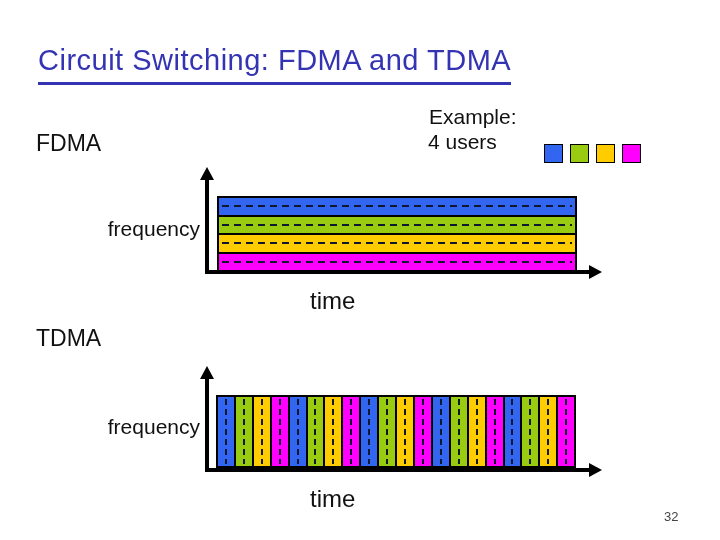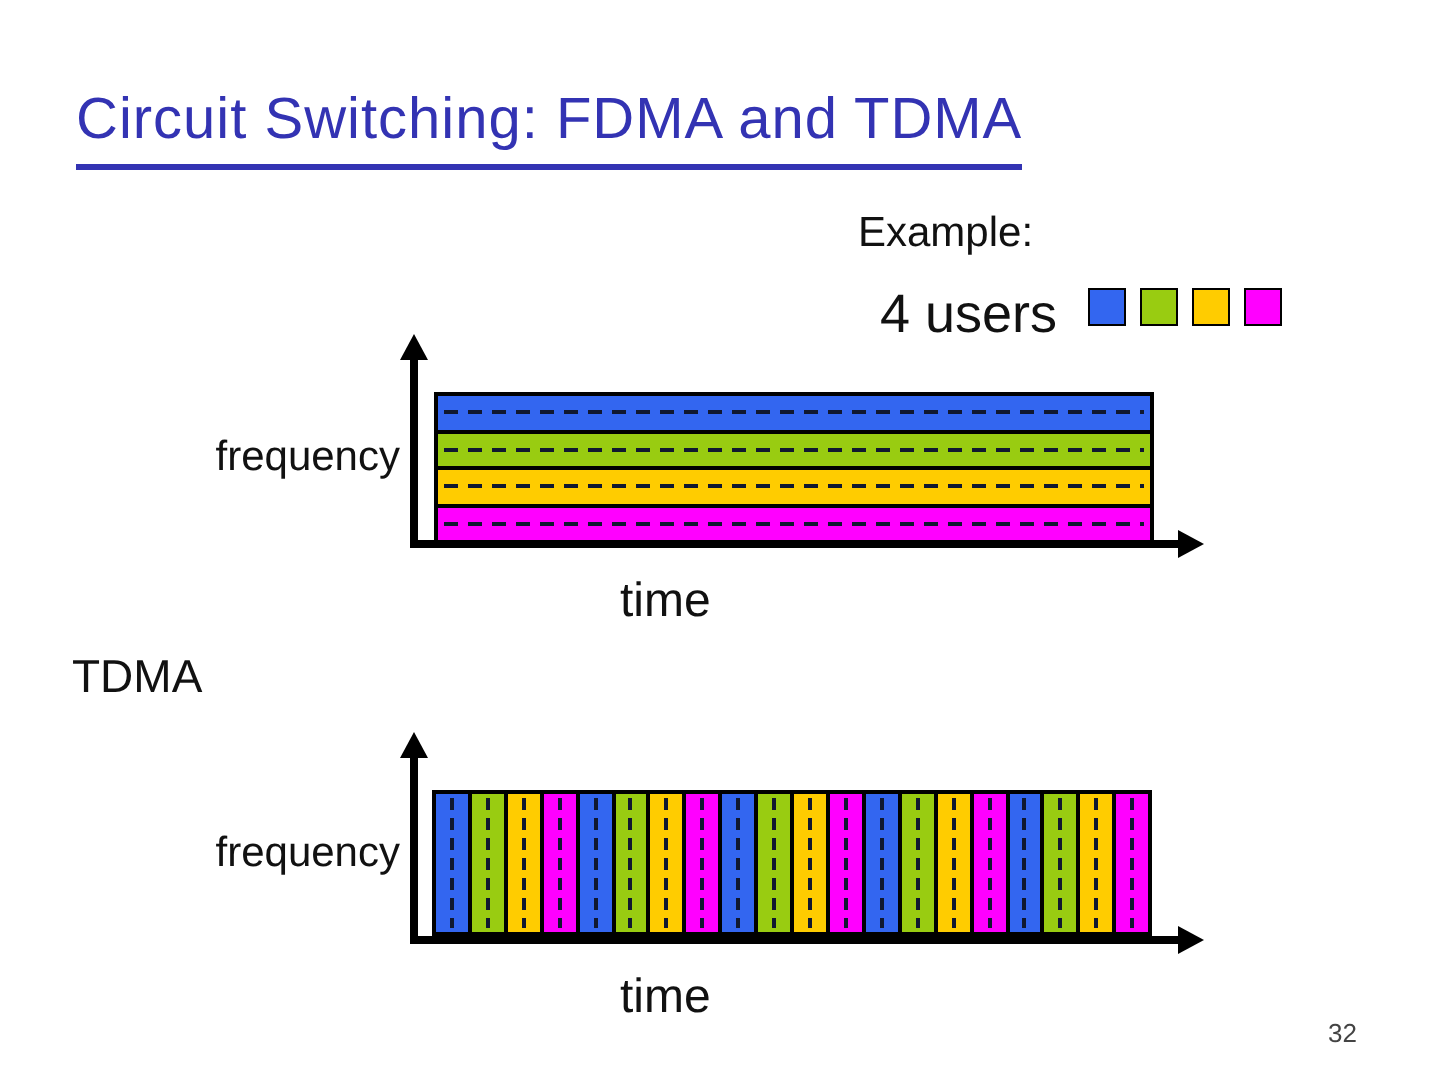--- a/index.html
+++ b/index.html
@@ -9,21 +9,21 @@
   }
   
   .title {
     position:absolute; left:38px; top:44px;
     font-size:29px; font-weight:normal; color:#3333B3;
     border-bottom:3px solid #3333B3; padding-bottom:5px;
     letter-spacing:0.5px; display:inline-block;
   }
   
   .example-heading { position:absolute; left:429px; top:105px; font-size:21px;text-align:center; }
-  .example-sub     { position:absolute; left:428px; top:142px; font-size:27px;margin-left:12px; }
+  .example-sub     { position:absolute; left:428px; top:130px; font-size:21px; }
   .scheme-label    { position:absolute; left:36px; font-size:23px; }
   #fdma-label { top:130px; }
   #tdma-label { top:325px; }
   .freq-label { position:absolute; left:50px; width:150px; text-align:right; font-size:21px; }
   #fdma-freq { top:217px; }
   #tdma-freq { top:415px; }
   .time-label { position:absolute; left:310px; width:200px; text-align:left; font-size:24px; }
   #fdma-time { top:287px; }
   #tdma-time { top:485px; }
   .page-number { position:absolute; left:664px; top:509px; font-size:13px; color:#444; }
@@ -92,20 +92,21 @@
 
   <div class="example-heading">Example:</div>
   <div class="example-sub">4 users</div>
   <div class="swatches" id="user-swatches">
       <div class="swatch" style="background: rgb(51, 102, 240);"></div>
       <div class="swatch" style="background: rgb(153, 204, 17);"></div>
       <div class="swatch" style="background: rgb(255, 204, 0);"></div>
       <div class="swatch" style="background: rgb(255, 0, 255);"></div>
     </div>
 
+  <div class="scheme-label" id="fdma-label">FDMA</div>
 
   <div class="freq-label" id="fdma-freq">frequency</div>
   <div class="arrow-up" id="fdma-arrow-up"></div>
   <div class="y-axis" id="fdma-yaxis"></div>
   <div class="x-axis" id="fdma-xaxis"></div>
   <div class="arrow-right" id="fdma-arrow-right"></div>
   <div class="band-rect" id="fdma-rect">
       <div class="band" style="background: rgb(51, 102, 240);">
         <div class="hdash"></div>
       </div>

